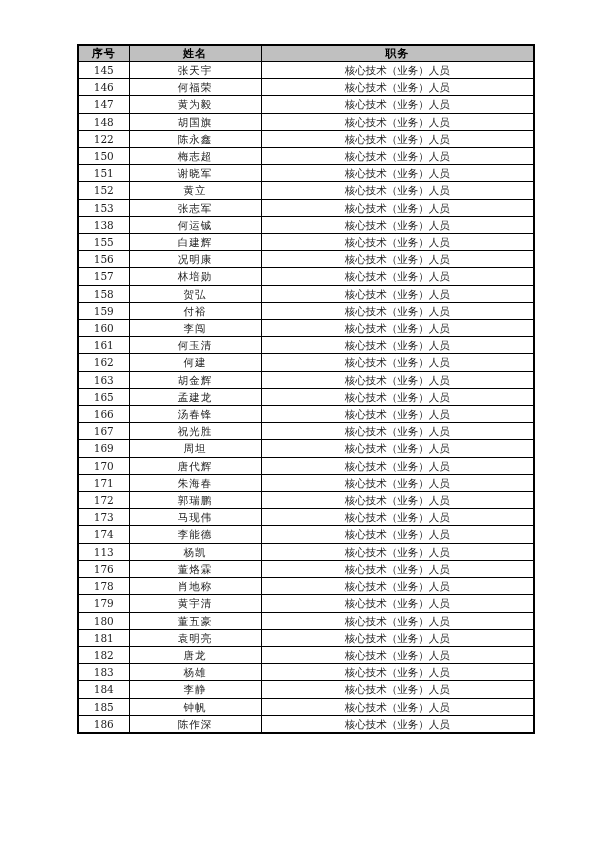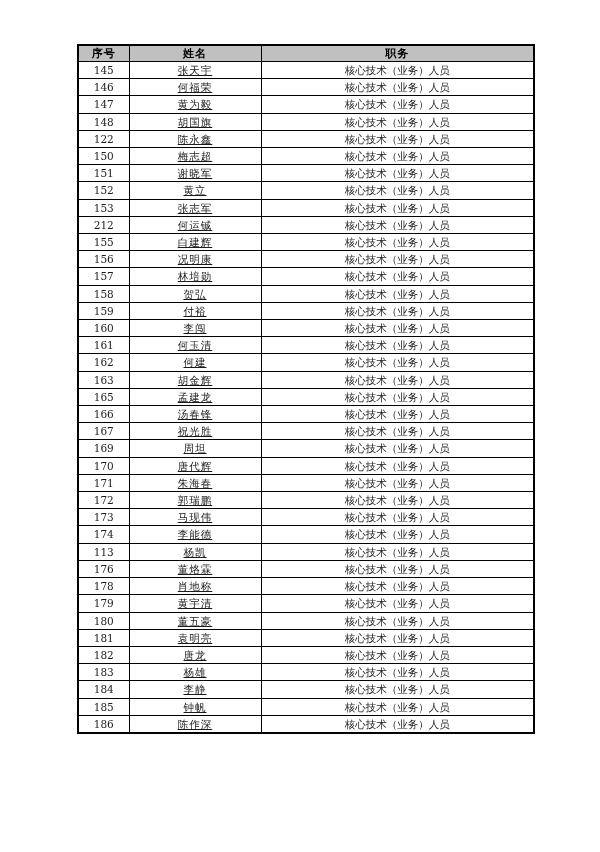--- a/index.html
+++ b/index.html
@@ -43,21 +43,21 @@
     border: 1px solid #000000;
     font-size: 10.5px;
     height: 16.2px;
     line-height: 16.2px;
     text-align: center;
     vertical-align: middle;
     white-space: nowrap;
     overflow: hidden;
     color: #1c1c1c;
   }
-  table.personnel td.name { letter-spacing: 1px; text-decoration: underline; }
+  table.personnel td.name { letter-spacing: 1px; }
 </style>
 </head>
 <body>
 
 <div class="page">
   <table class="personnel">
     <colgroup>
       <col class="c-no">
       <col class="c-name">
       <col class="c-title">
@@ -109,21 +109,21 @@
           <td class="no">152</td>
           <td class="name">黄立</td>
           <td class="title">核心技术（业务）人员</td>
         </tr>
         <tr>
           <td class="no">153</td>
           <td class="name">张志军</td>
           <td class="title">核心技术（业务）人员</td>
         </tr>
         <tr>
-          <td class="no">212</td>
+          <td class="no">138</td>
           <td class="name">何运铖</td>
           <td class="title">核心技术（业务）人员</td>
         </tr>
         <tr>
           <td class="no">155</td>
           <td class="name">白建辉</td>
           <td class="title">核心技术（业务）人员</td>
         </tr>
         <tr>
           <td class="no">156</td>

